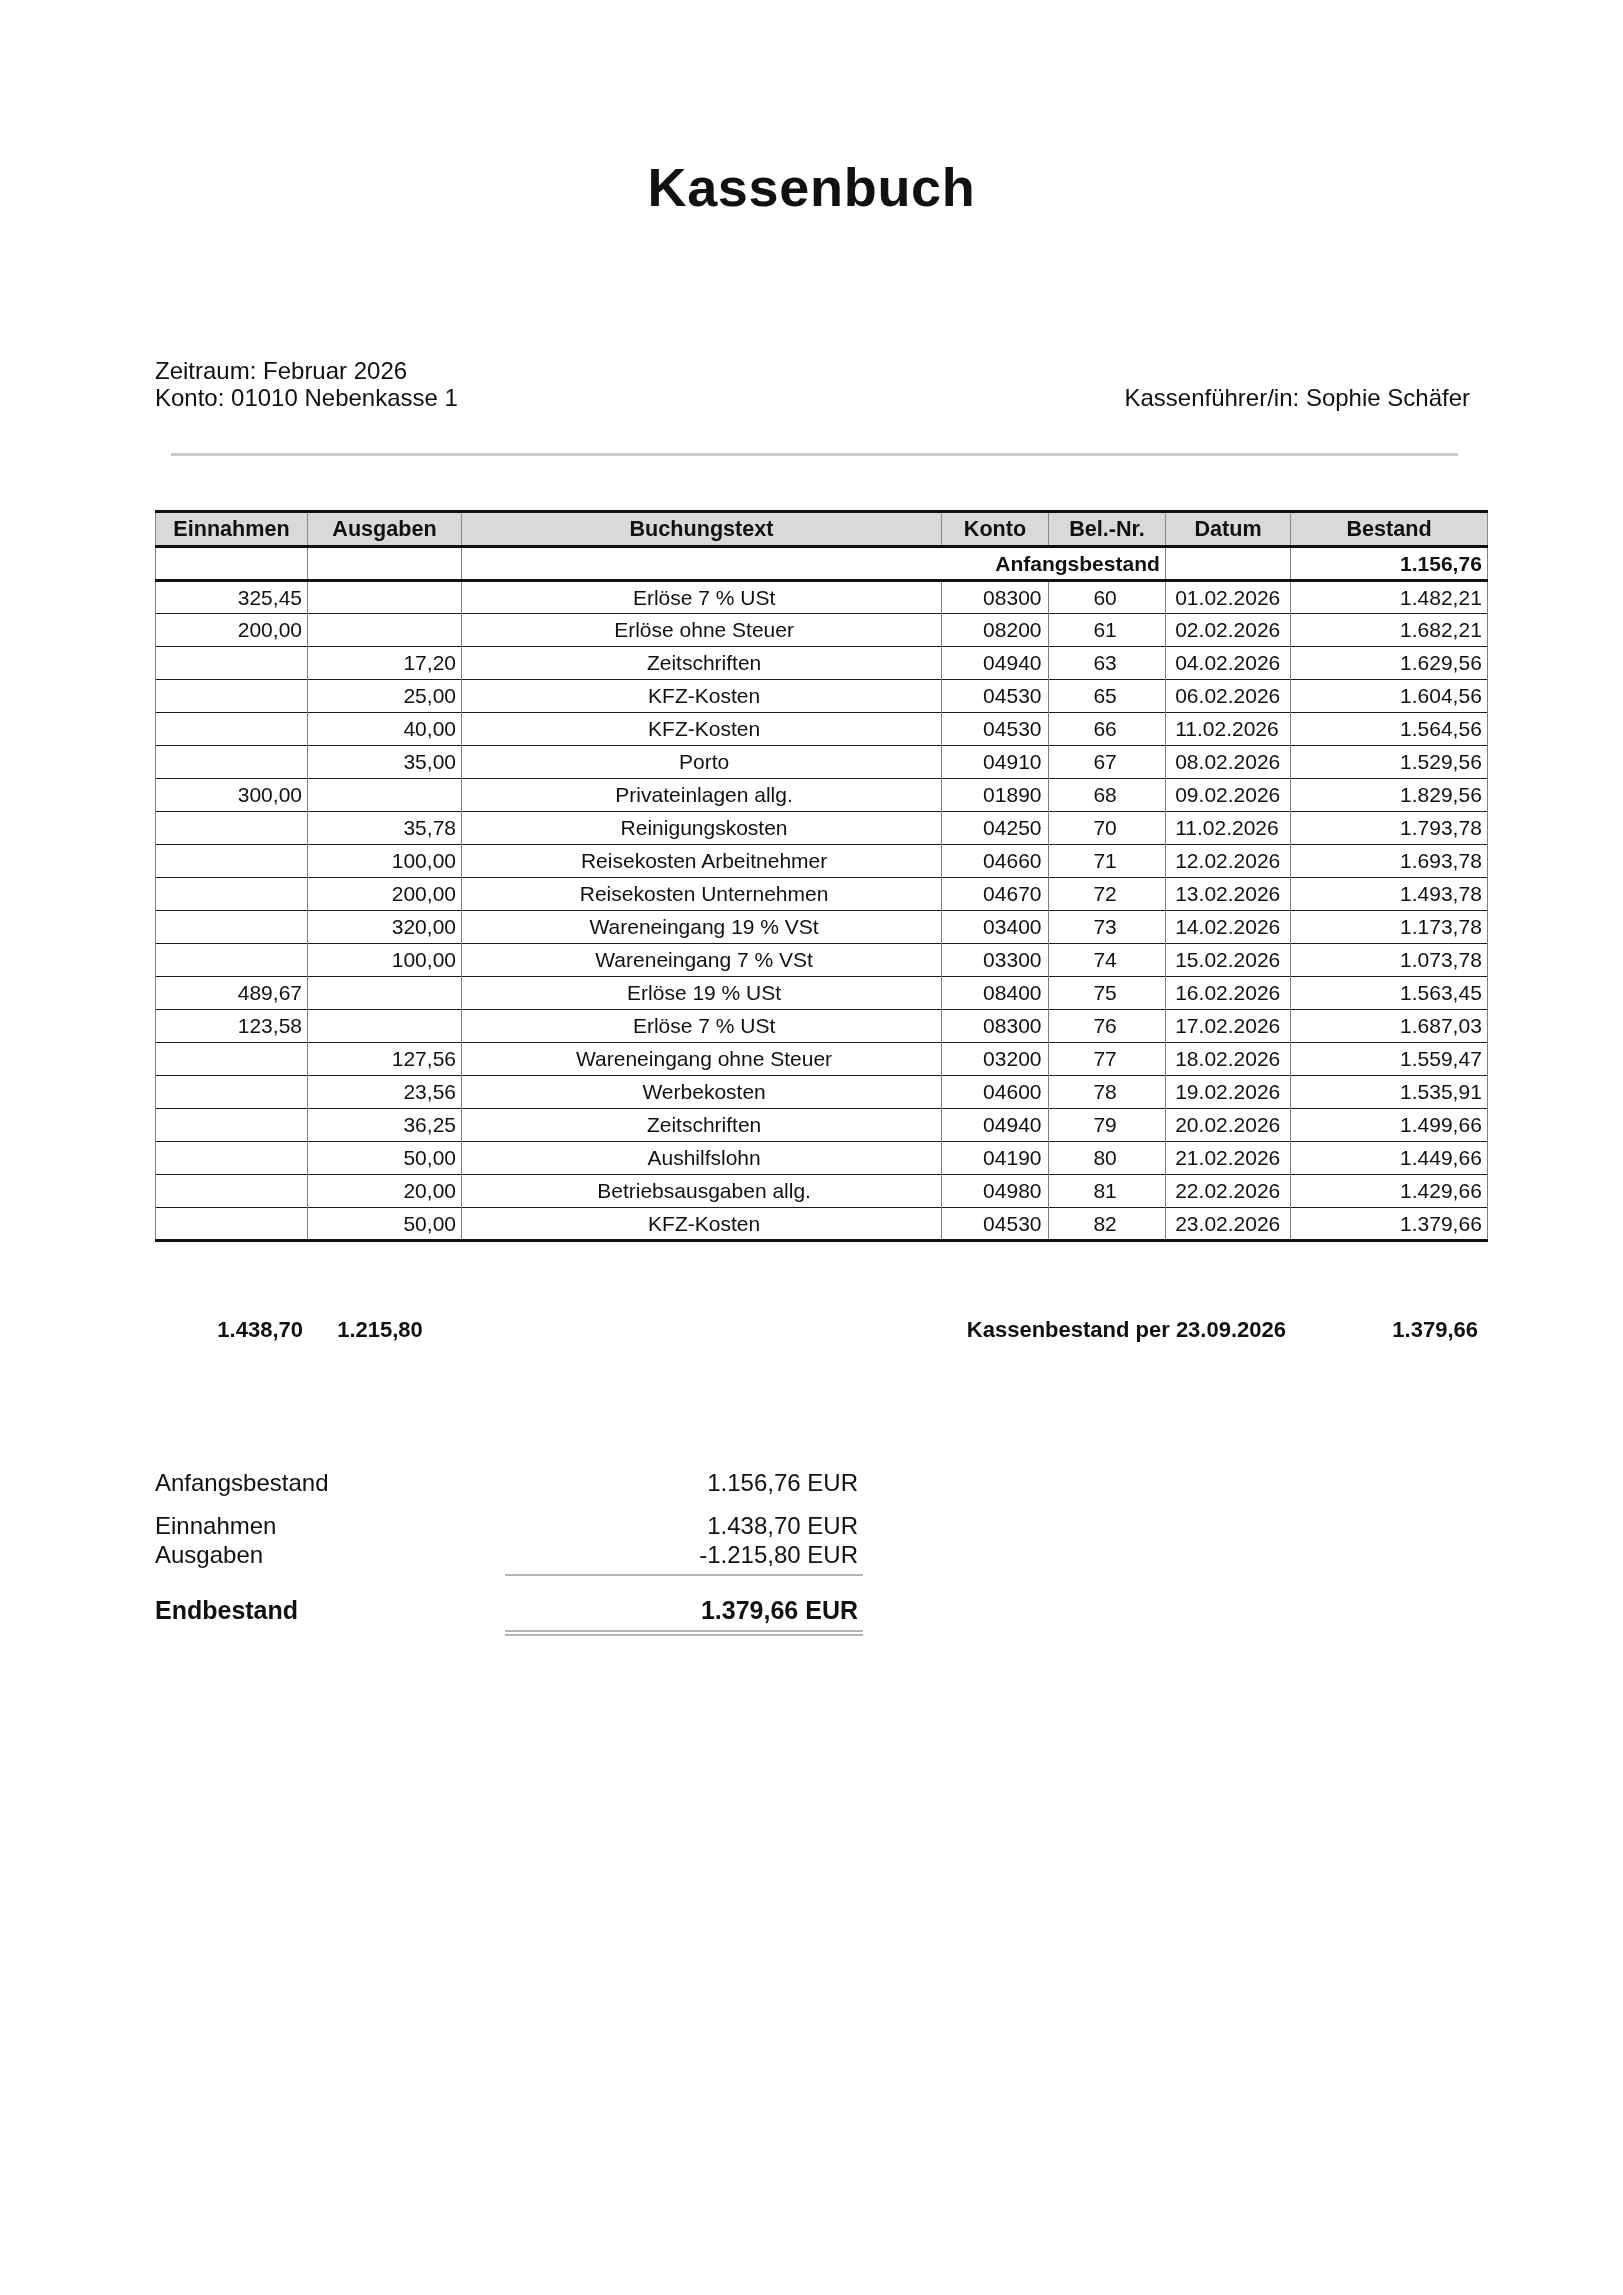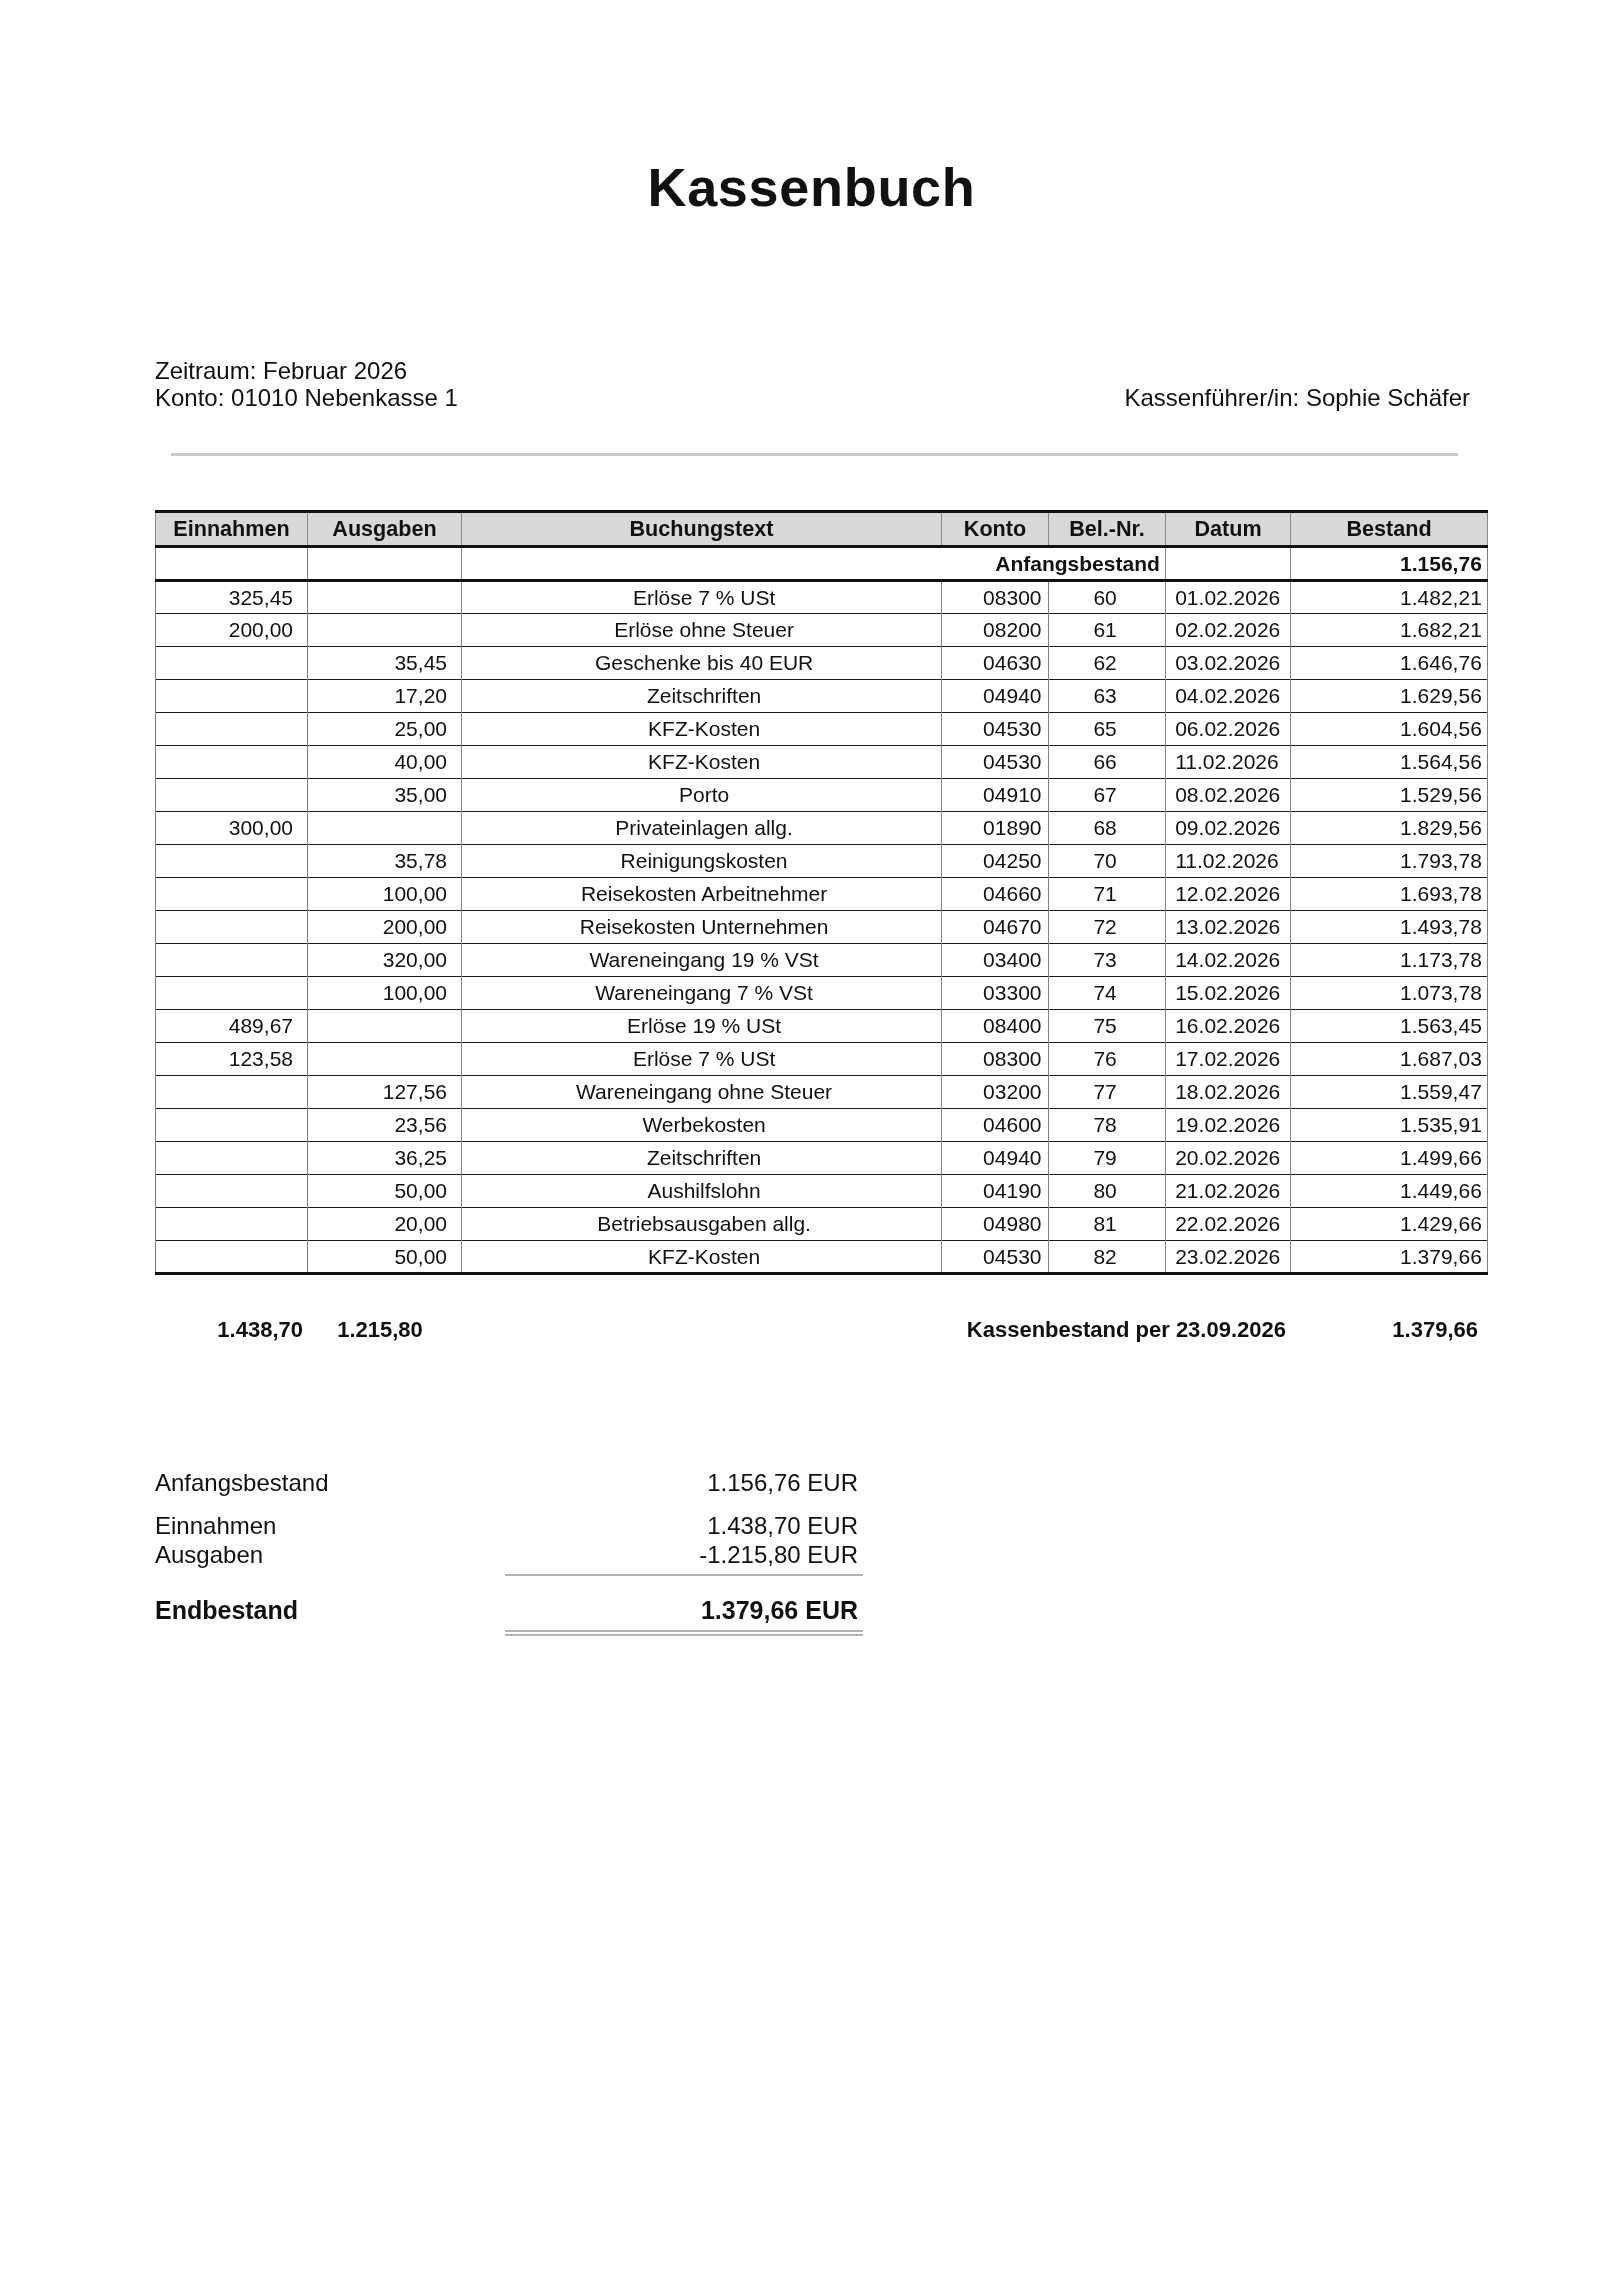--- a/index.html
+++ b/index.html
@@ -28,21 +28,21 @@
     border-left:1.3px solid #8a8a8a; border-right:1.3px solid #8a8a8a;
   }
   table.kb td {
     height:33px; vertical-align:top; padding-top:3.9px;
     border-left:1.3px solid #808080; border-right:1.3px solid #808080;
     white-space:nowrap; overflow:hidden;
   }
   table.kb tbody tr { border-top:1.3px solid #1a1a1a; }
   tr.row-anfang { border-top:none !important; border-bottom:3.3px solid #111; }
   tr.row-anfang td { height:34px; }
-  .c-einnahmen, .c-ausgaben { text-align:right; padding-right:14px; }
+  .c-einnahmen, .c-ausgaben { text-align:right; padding-right:5px; }
   .c-buchungstext { text-align:center; padding-left:5.2px; }
   .c-konto { text-align:right; padding-right:6.5px; }
   .c-belnr { text-align:center; padding-right:3.9px; }
   .c-datum { text-align:left; padding-left:9.2px; }
   .c-bestand { text-align:right; padding-right:5.2px; }
   .anfang-label { text-align:right; padding-right:5.2px; font-weight:bold; }
   .bold { font-weight:bold; }
 
   .totals {
     position:absolute; left:155px; top:1317px; width:1331px; display:flex;
@@ -123,29 +123,20 @@
           <td class="c-bestand">1.482,21</td>
         </tr>
         <tr>
           <td class="c-einnahmen">200,00</td>
           <td class="c-ausgaben"></td>
           <td class="c-buchungstext">Erlöse ohne Steuer</td>
           <td class="c-konto">08200</td>
           <td class="c-belnr">61</td>
           <td class="c-datum">02.02.2026</td>
           <td class="c-bestand">1.682,21</td>
-        </tr>
-        <tr>
-          <td class="c-einnahmen"></td>
-          <td class="c-ausgaben">35,45</td>
-          <td class="c-buchungstext">Geschenke bis 40 EUR</td>
-          <td class="c-konto">04630</td>
-          <td class="c-belnr">62</td>
-          <td class="c-datum">03.02.2026</td>
-          <td class="c-bestand">1.646,76</td>
         </tr>
         <tr>
           <td class="c-einnahmen"></td>
           <td class="c-ausgaben">17,20</td>
           <td class="c-buchungstext">Zeitschriften</td>
           <td class="c-konto">04940</td>
           <td class="c-belnr">63</td>
           <td class="c-datum">04.02.2026</td>
           <td class="c-bestand">1.629,56</td>
         </tr>

